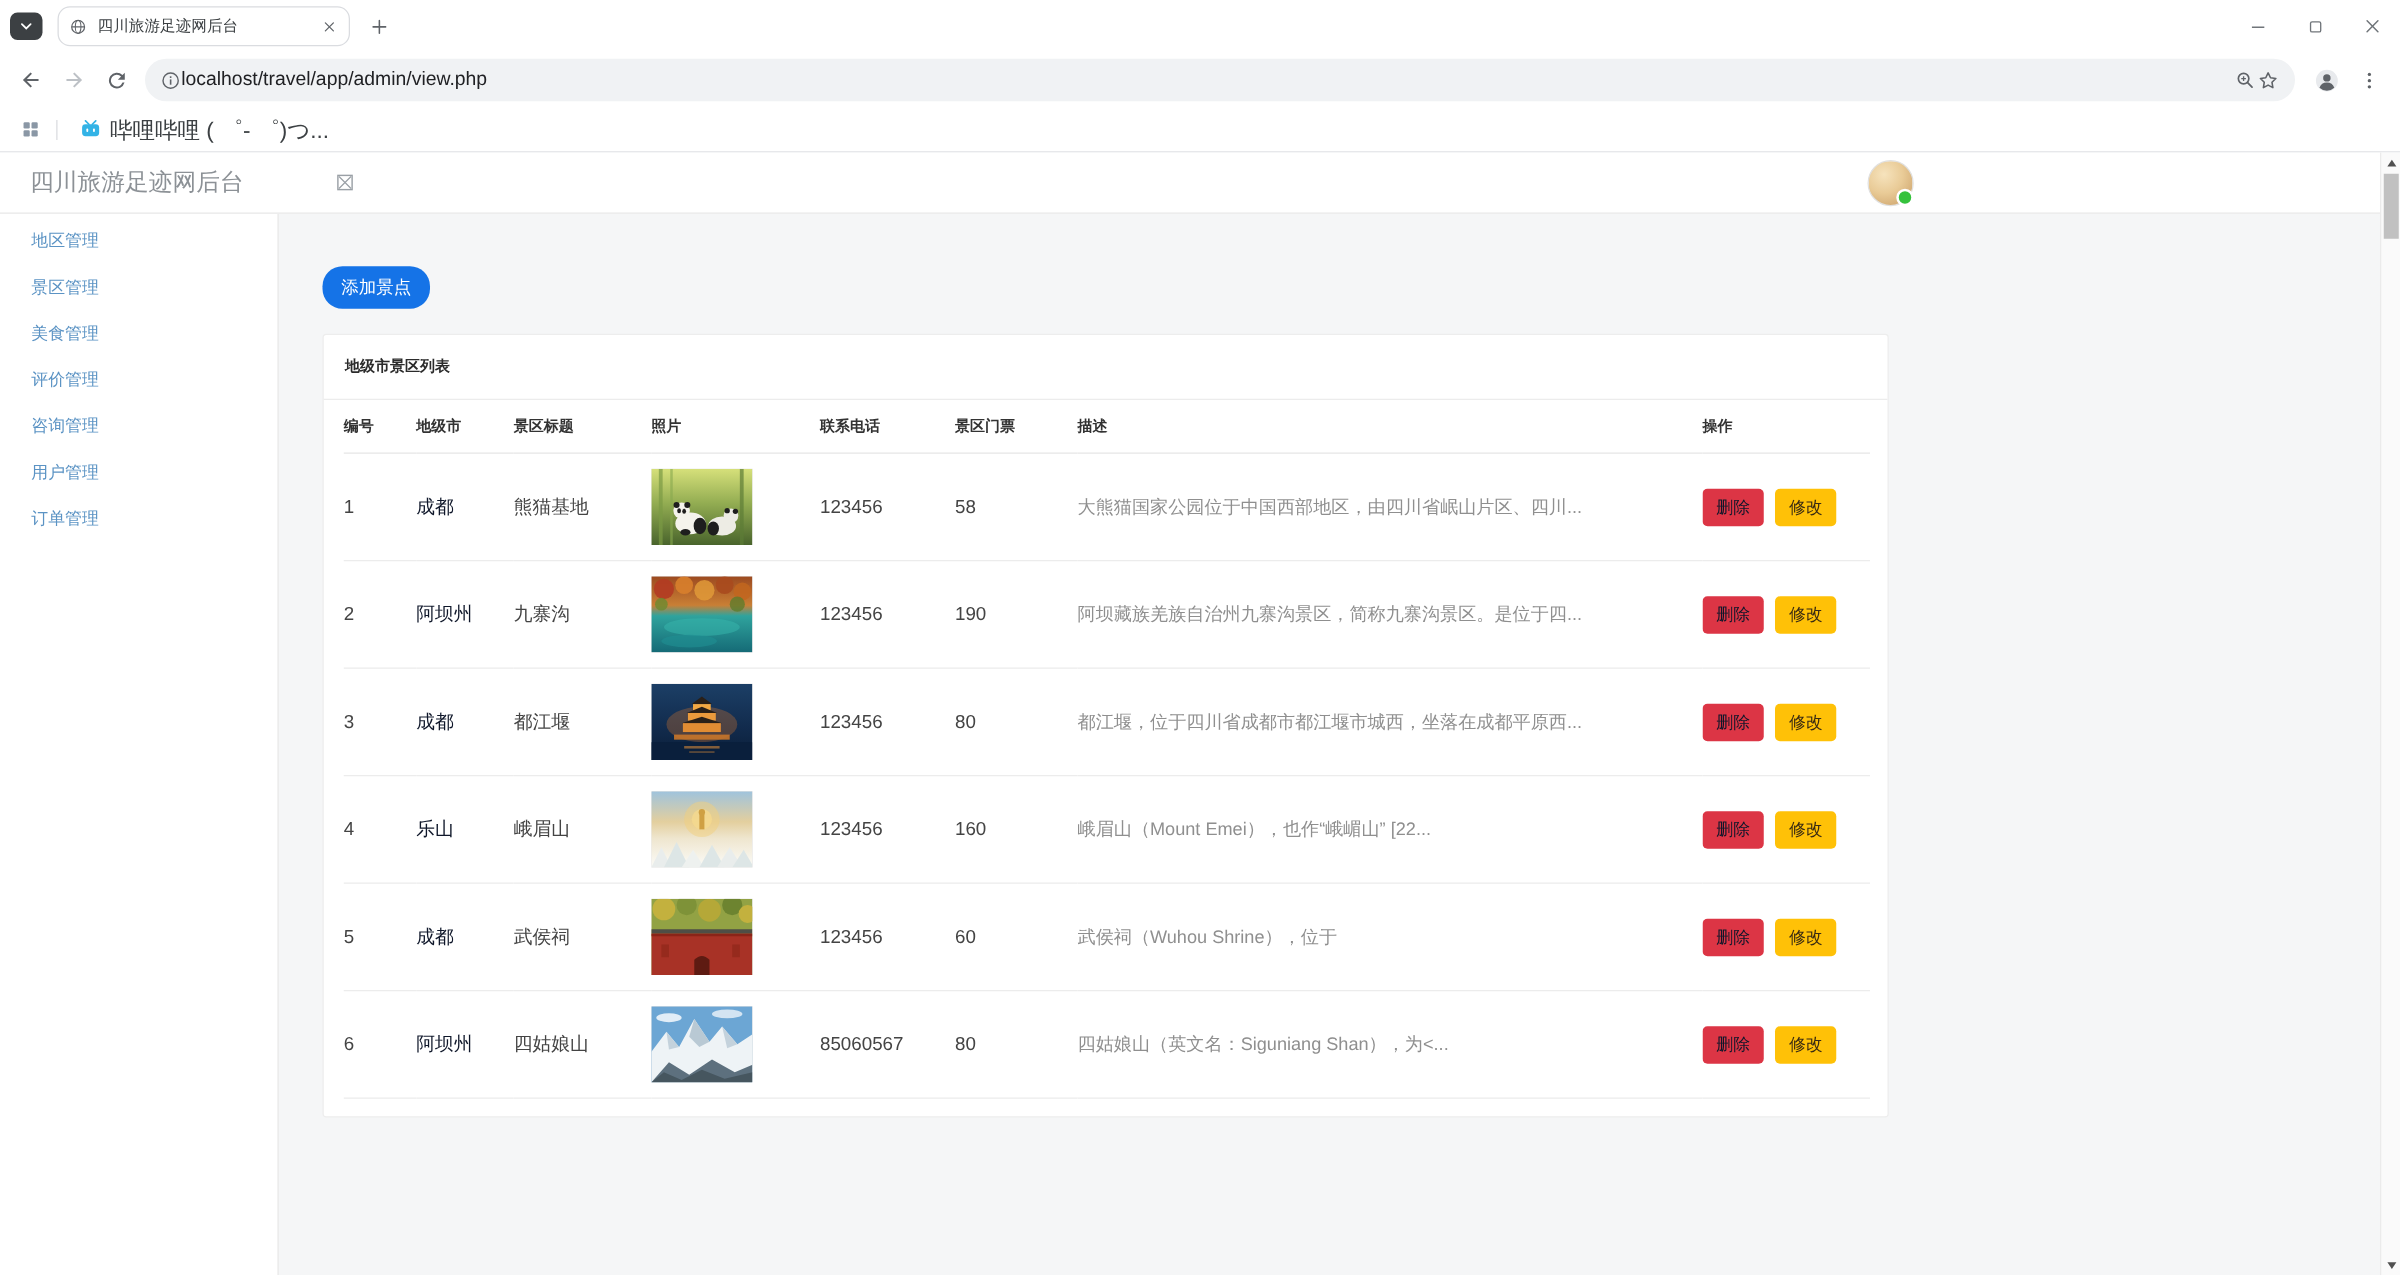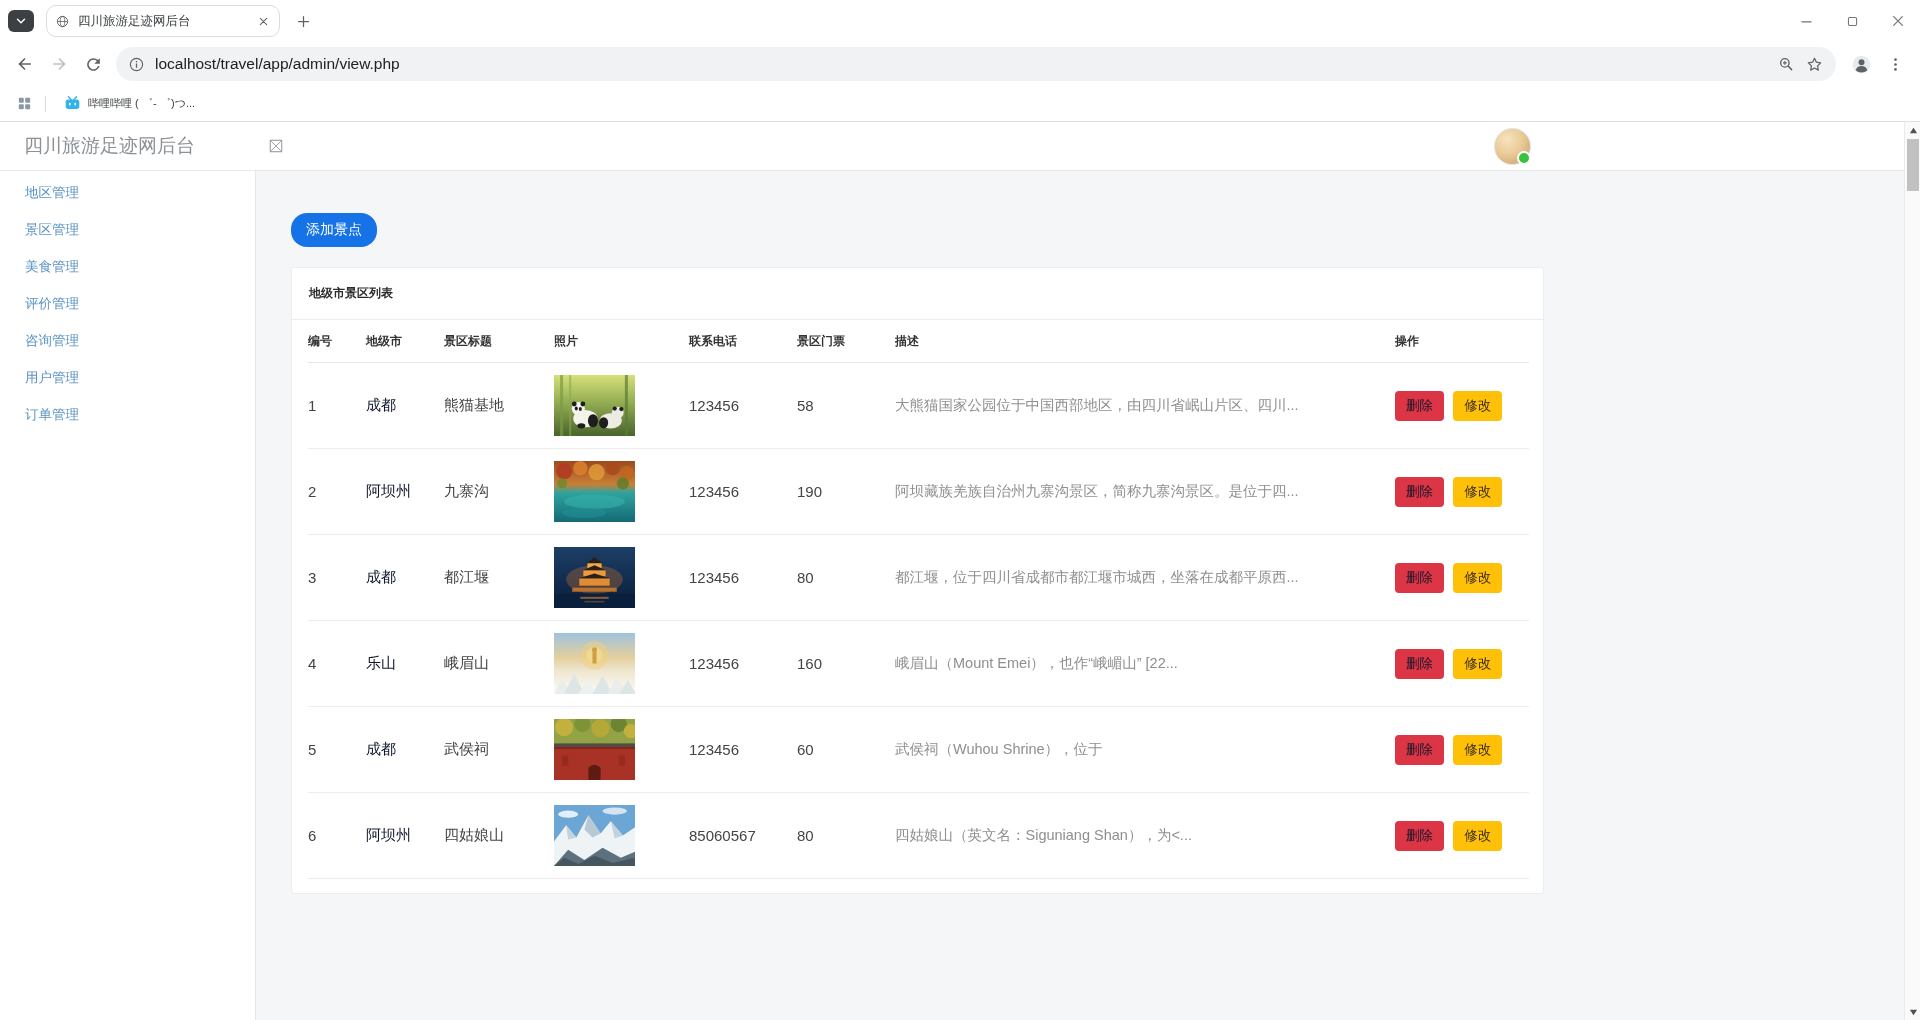--- a/index.html
+++ b/index.html
@@ -17,44 +17,44 @@
   .tab-title{flex:1;font-size:12.5px;color:#3c4043;white-space:nowrap;overflow:hidden}
   .tab-close{width:16px;height:16px;display:flex;align-items:center;justify-content:center;border-radius:50%}
   .newtab-btn{background:none;border:none;margin-left:16px;display:flex}
   .win-controls{position:absolute;right:14px;top:0;height:42px;display:flex;align-items:center;gap:30px}
   .win-controls span{display:flex}
 
   .navbar{height:44px;display:flex;align-items:center;padding:0 8px}
   .nav-btn{width:34px;height:34px;border:none;background:none;border-radius:50%;
     display:flex;align-items:center;justify-content:center;flex:0 0 auto}
   .omnibox{flex:1;height:34px;background:#f0f2f4;border-radius:17px;margin:0 8px 0 6px;
-    display:flex;align-items:center;padding:0 12px;gap:10px;min-width:0}
+    display:flex;align-items:center;padding:0 12px;min-width:0}
   .omnibox .url{flex:1;font-size:15.5px;color:#202124;white-space:nowrap;overflow:hidden}
 
   .bookmarks{height:36px;display:flex;align-items:center;padding:0 16px;gap:12px;
     border-bottom:1px solid #dfe1e5}
   .bm-sep{width:1px;height:16px;background:#dadce0}
   .bookmark-item{display:flex;align-items:center;gap:7px;border:none;background:none;height:26px;
     padding:0 6px;border-radius:6px}
-  .bm-label{font-size:11px;color:#3c4043;white-space:nowrap}
+  .bm-label{font-size:18px;color:#3c4043;white-space:nowrap}
 
   
   .page{position:absolute;top:122px;left:0;right:16px;bottom:0;background:#f5f6f7;overflow:hidden}
   .page-header{height:49px;background:#fff;border-bottom:1px solid #e8e8e8;
     display:flex;align-items:center;padding:0 24px;position:relative}
   .page-title{font-size:19px;color:#8c9196;font-weight:400}
   .menu-toggle{margin-left:74px;display:flex;border:none;background:none}
   .user-avatar{position:absolute;left:1494px;top:6px;width:37px;height:37px;border-radius:50%;
     background:radial-gradient(circle at 35% 30%,#f6e3bd 0%,#e9cb97 45%,#c79b63 100%);
     border:1px solid #e0e0e0}
   .user-avatar::after{content:"";position:absolute;right:-1px;bottom:-1px;width:10px;height:10px;
     border-radius:50%;background:#35c23d;border:2px solid #fff}
 
   .page-body{display:flex;height:calc(100% - 49px)}
-  .sidebar{width:256px;background:#fff;border-right:1px solid #e6e6e6;padding-top:3px;flex:0 0 auto}
+  .sidebar{width:223px;background:#fff;border-right:1px solid #e6e6e6;padding-top:3px;flex:0 0 auto}
   .side-item{height:37px;display:flex;align-items:center;padding-left:25px;
     font-size:13.5px;color:#5b93c4;cursor:pointer}
 
   .content{flex:1;padding:42px 0 0 35px;overflow:hidden}
   .btn-primary{background:#1573e7;color:#ffffff;border:none;border-radius:16px;
     font-size:14px;padding:8px 15px}
   .card{width:1253px;margin-top:20px;background:#fff;border:1px solid #ededed;border-radius:3px}
   .card-header{padding:17px 17px;font-size:12px;font-weight:700;color:#2b2b2b;
     border-bottom:1px solid #ececec}
   .card-body{padding:0 16px 14px}

